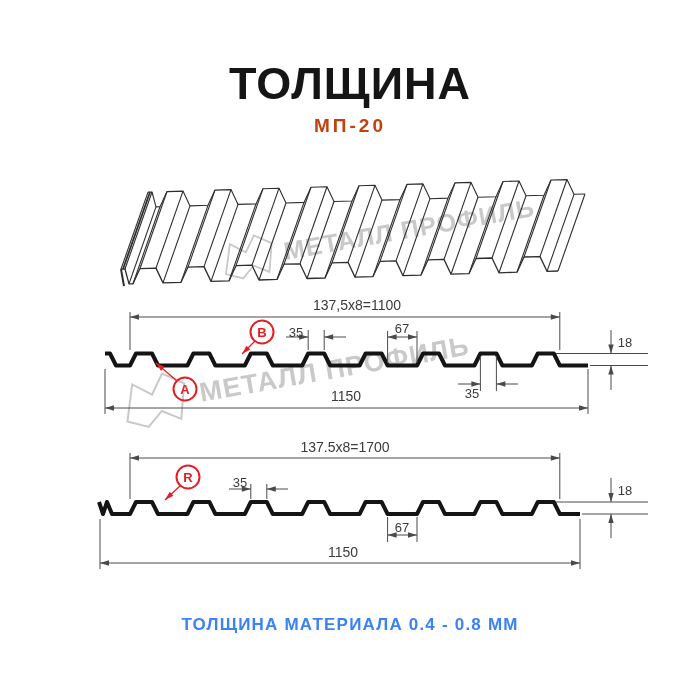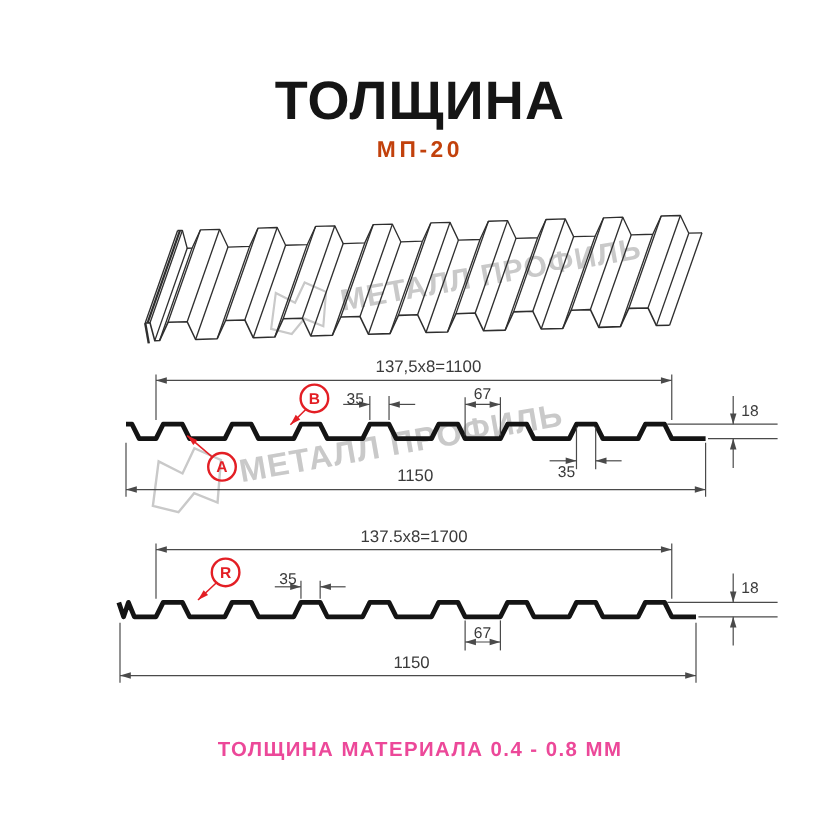--- a/index.html
+++ b/index.html
@@ -5,21 +5,21 @@
   html,body{margin:0;padding:0;background:#fff;}
   .page{position:relative;width:700px;height:700px;background:#ffffff;overflow:hidden;
         font-family:"Liberation Sans","DejaVu Sans",sans-serif;}
   
   .title{position:absolute;left:0;top:58px;width:700px;text-align:center;
          font-size:45px;font-weight:800;letter-spacing:1px;color:#151515;}
   .subtitle{position:absolute;left:0;top:115px;width:700px;text-align:center;
          font-size:19px;font-weight:700;letter-spacing:3px;color:#c2410c;}
   
   .footer{position:absolute;left:0;top:615px;width:700px;text-align:center;
-         font-size:17px;font-weight:600;letter-spacing:1.2px;color:#ec4899;}
+         font-size:17px;font-weight:600;letter-spacing:1.2px;color:#3b82f6;}
   
   .wm{position:absolute;display:flex;align-items:center;z-index:0;
       transform-origin:0 50%;color:#c9c9c9;font-weight:800;white-space:nowrap;}
   .wm .wm-text{letter-spacing:1px;}
   .wm1{left:222px;top:238px;transform:rotate(-10deg);font-size:25px;}
   .wm2{left:120px;top:378px;transform:rotate(-10deg);font-size:27px;}
   .wm svg{margin-right:9px;flex:0 0 auto;}
   
   #art{position:absolute;left:0;top:0;z-index:1;}
   

